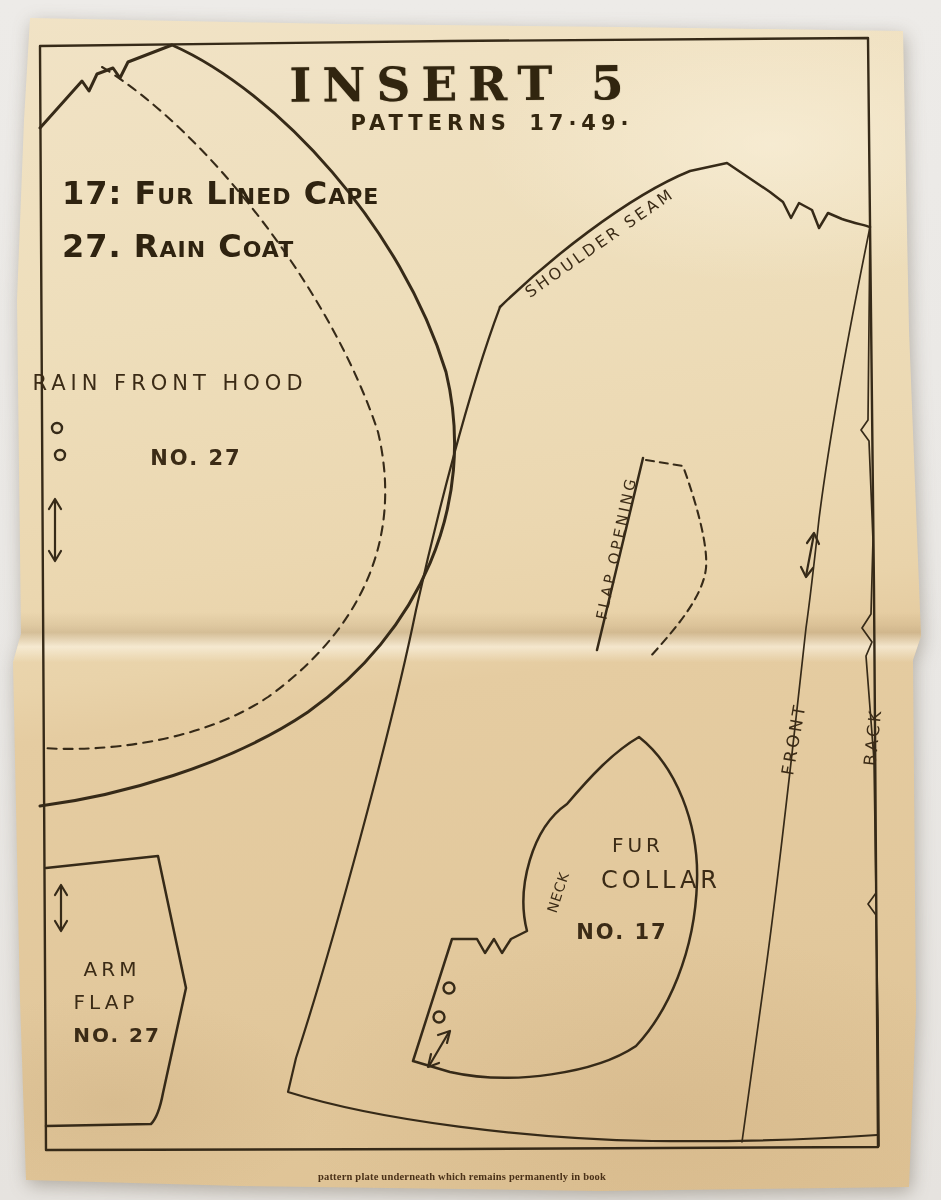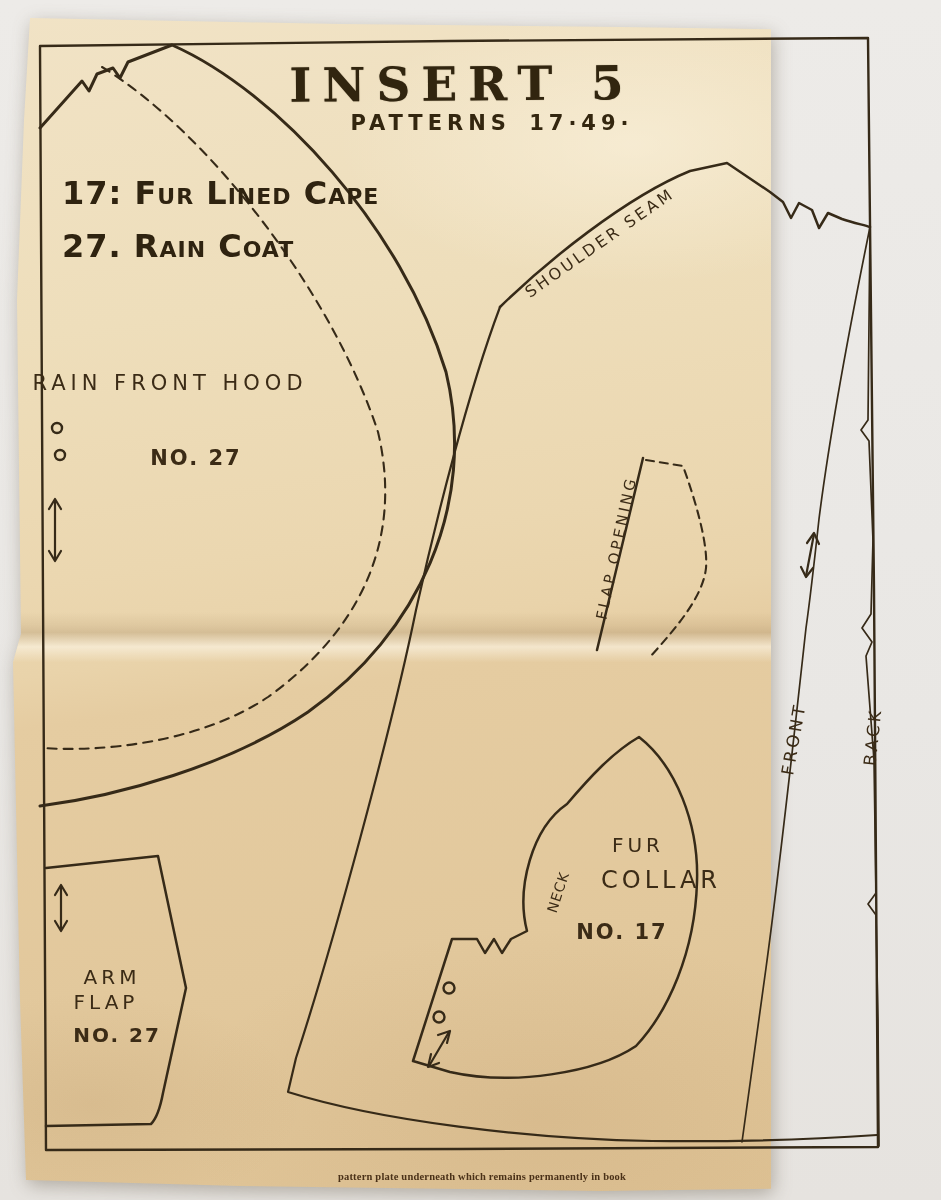--- a/index.html
+++ b/index.html
@@ -1,21 +1,21 @@
 <!DOCTYPE html>
 <html><head>
 <meta charset="utf-8">
 <style>
   html,body{margin:0;padding:0;}
   body{
     width:941px;height:1200px;overflow:hidden;
     background:linear-gradient(180deg,#edebe8 0%,#e9e7e4 60%,#e6e3df 100%);
     font-family:"DejaVu Sans",sans-serif;
   }
-  #stage{position:relative;width:771px;height:1200px;}
+  #stage{position:relative;width:941px;height:1200px;}
   .paper-wrap{position:absolute;inset:0;filter:drop-shadow(2px 5px 9px rgba(90,78,60,.38));}
   .paper{
     position:absolute;inset:0;
     clip-path:polygon(30px 18px,340px 24px,620px 27px,903px 31px,909px 330px,921px 636px,913px 660px,916px 1010px,909px 1187px,600px 1191px,240px 1186px,26px 1180px,20px 1000px,13px 662px,21px 634px,17px 300px,24px 120px);
     background:
       linear-gradient(180deg,rgba(0,0,0,0) 51.0%,rgba(124,92,52,.10) 52.1%,rgba(108,78,44,.17) 52.7%,rgba(255,250,238,.55) 53.9%,rgba(0,0,0,0) 55.2%),
       radial-gradient(ellipse 420px 200px at 82% 12%,rgba(255,249,233,.45),rgba(255,249,233,0) 70%),
       radial-gradient(ellipse 300px 160px at 12% 92%,rgba(140,100,55,.10),rgba(140,100,55,0) 70%),
       radial-gradient(ellipse 500px 260px at 70% 93%,rgba(150,105,60,.10),rgba(150,105,60,0) 72%),
       linear-gradient(172deg,#f1e3c6 0%,#eedebb 26%,#ebd7b0 45%,#e9d3aa 52%,#e5cca1 56%,#e2c89c 78%,#dec294 100%);
@@ -121,18 +121,18 @@
   <div class="lbl small-rot" style="left:600px;top:243px;transform:translate(-50%,-50%) rotate(-35deg);">SHOULDER SEAM</div>
   <div class="lbl small-rot" style="left:617px;top:548px;font-size:15px;transform:translate(-50%,-50%) rotate(-78deg);">FLAP OPENING</div>
   <div class="lbl small-rot" style="left:794px;top:739px;font-size:17px;transform:translate(-50%,-50%) rotate(-80deg);">FRONT</div>
   <div class="lbl small-rot" style="left:873px;top:737px;font-size:17px;transform:translate(-50%,-50%) rotate(-84deg);">BACK</div>
 
   <div class="lbl piece" style="left:638px;top:845px;font-size:20px;letter-spacing:4px;">FUR</div>
   <div class="lbl piece" style="left:629px;top:880px;font-size:24px;letter-spacing:4px;margin-left:32px;">COLLAR</div>
   <div class="lbl piece-num" style="left:622px;top:932px;">NO. 17</div>
   <div class="lbl small-rot" style="left:558px;top:892px;font-size:14px;letter-spacing:1px;transform:translate(-50%,-50%) rotate(-72deg);">NECK</div>
 
-  <div class="lbl piece" style="left:112px;top:969px;font-size:20px;letter-spacing:4px;margin-top:8px;">ARM</div>
+  <div class="lbl piece" style="left:112px;top:969px;font-size:20px;letter-spacing:4px;">ARM</div>
   <div class="lbl piece" style="left:106px;top:1002px;font-size:20px;letter-spacing:4px;">FLAP</div>
   <div class="lbl piece-num" style="left:117px;top:1035px;font-size:20px;">NO. 27</div>
 
-  <div class="lbl footer-line" style="left:482px;top:1177px;">pattern plate underneath which remains permanently in book</div>
+  <div class="lbl footer-line" style="left:462px;top:1177px;">pattern plate underneath which remains permanently in book</div>
 </div>
 
 </body></html>

